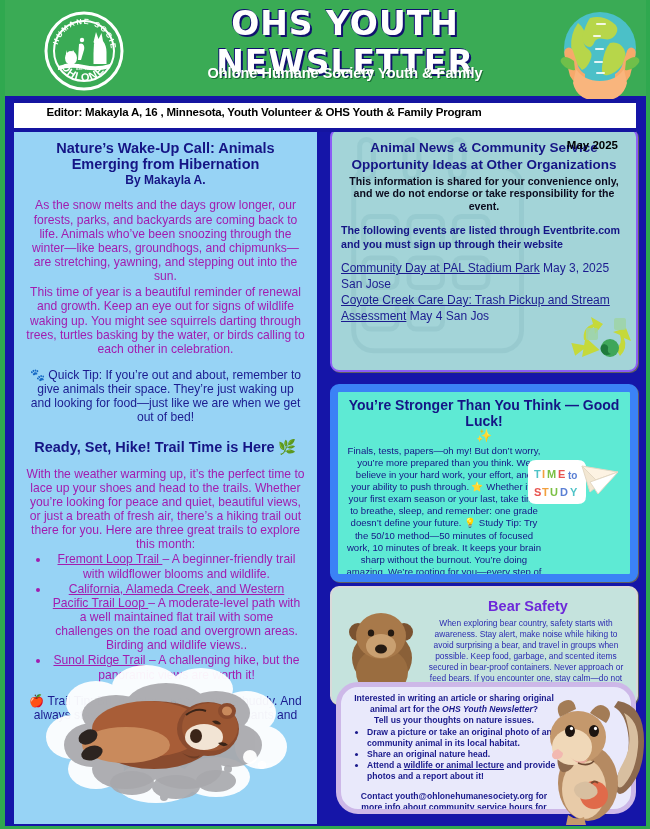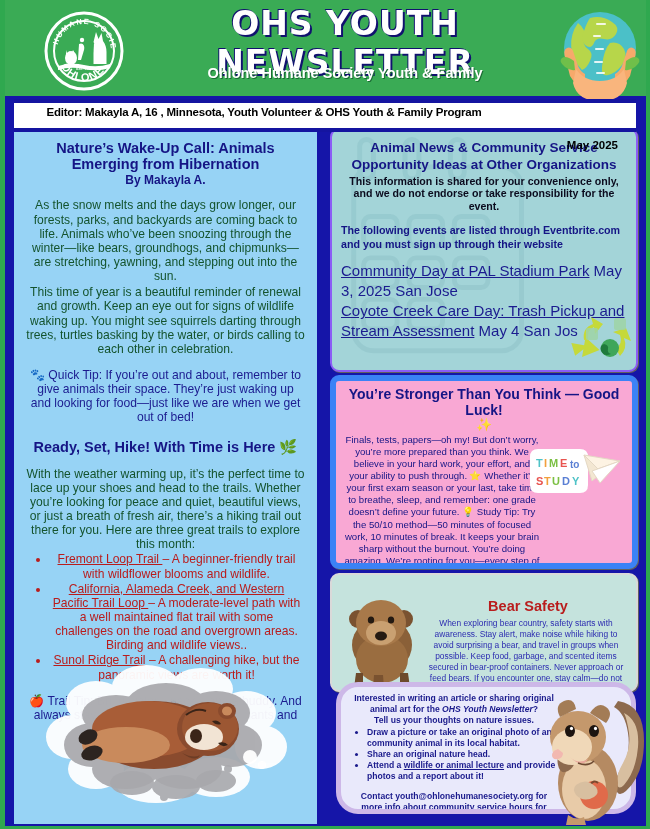--- a/index.html
+++ b/index.html
@@ -42,28 +42,28 @@
 
   
   .leftcol{position:absolute;left:14px;top:128px;width:303px;height:692px;background:#97d3f5;
     border-top:4px solid #c2410c;z-index:8;overflow:hidden;}
   .lc-pad{padding:5px 10px 0 10px;}
   h2.art-title{margin:3px 0 0 0;text-align:center;font-family:"Liberation Sans",sans-serif;
     font-weight:bold;font-size:14.5px;color:#151585;line-height:1.12;}
   .byline{text-align:center;font-family:"Liberation Sans",sans-serif;font-size:12px;
     font-weight:bold;color:#151585;margin-top:1px;}
   .body-p{text-align:center;font-family:"Liberation Sans",sans-serif;font-size:12.1px;
-    color:#14532d;line-height:1.17;margin:11px 2px 0 2px;}
+    color:#a21caf;line-height:1.17;margin:11px 2px 0 2px;}
   .body-p.tight{margin-top:2px;}
   .tipline{text-align:center;font-family:"Liberation Sans",sans-serif;font-size:12.1px;
     color:#1b1b8f;line-height:1.17;margin:12px 2px 0 2px;}
   h2.sec2{margin:14px 0 0 0;text-align:center;font-family:"Liberation Sans",sans-serif;
     font-weight:bold;font-size:14.5px;color:#151585;}
   ul.trails{margin:0;padding:0 4px 0 26px;list-style:disc;}
-  ul.trails li{font-family:"Liberation Sans",sans-serif;font-size:12.1px;color:#b91c1c;
+  ul.trails li{font-family:"Liberation Sans",sans-serif;font-size:12.1px;color:#a21caf;
     line-height:1.17;text-align:center;margin-top:1px;}
   ul.trails li u{text-decoration:underline;}
   .trailtip{text-align:center;font-family:"Liberation Sans",sans-serif;font-size:12.1px;
     color:#1b1b8f;line-height:1.17;margin:12px 2px 0 2px;}
 
   .sleepbear{position:absolute;left:22px;top:525px;width:258px;height:150px;}
 
   
   .rightcol{position:absolute;left:330px;top:128px;width:308px;z-index:8;}
 
@@ -71,38 +71,38 @@
   .panel-news{background:#a3d4d8;border:2px solid #8b5cf6;box-shadow:1px 1px 0 #5f5f5f;
     height:240px;}
   .news-wm{position:absolute;left:0;top:0;width:100%;height:100%;opacity:.30;}
   .news-inner{position:relative;padding:6px 9px 0 9px;}
   h2.news-title{margin:3px 0 0 0;text-align:center;font-family:"Liberation Sans",sans-serif;
     font-weight:bold;font-size:13.5px;color:#151585;line-height:1.28;}
   .news-note{margin:1px 0 0 0;text-align:center;font-family:"Liberation Sans",sans-serif;
     font-weight:bold;font-size:10.6px;color:#0b0b1e;line-height:1.2;}
   .news-lead{margin:11px 0 0 0;text-align:left;font-family:"Liberation Sans",sans-serif;
     font-weight:bold;font-size:10.7px;color:#151585;line-height:1.3;}
-  .news-link{margin:10px 0 0 0;font-family:"Liberation Sans",sans-serif;font-size:15px;
+  .news-link{margin:10px 0 0 0;font-family:"Liberation Sans",sans-serif;font-size:12px;
     color:#1b1b8f;line-height:1.32;}
   .news-link a{color:#1b1b8f;text-decoration:underline;}
   .recycle{position:absolute;right:4px;bottom:2px;width:64px;height:56px;}
 
-  .panel-strong{margin-top:3px;background:#f9a8d4;border:6px solid #3b82f6;
+  .panel-strong{margin-top:12px;background:#5eead4;border:8px solid #3b82f6;
     box-shadow:1px 1px 0 #5f5f5f;height:182px;}
   h2.strong-title{margin:5px 0 0 0;text-align:center;font-family:"Liberation Sans",sans-serif;
     font-weight:bold;font-size:14px;color:#151585;}
   .spark{display:block;text-align:center;font-size:13px;line-height:10px;margin-top:2px;}
   .strong-body{width:196px;margin:4px 0 0 8px;text-align:center;
     font-family:"Liberation Sans",sans-serif;font-size:9.6px;color:#151585;line-height:1.26;}
   .study-sticker{position:absolute;right:8px;top:62px;width:96px;height:56px;}
 
   .panel-bear{margin-top:4px;background:#c5e3dd;border:2px solid #d9d9d9;
     box-shadow:1px 1px 0 #5f5f5f;height:115px;}
-  h2.bear-title{margin:23px 0 0 88px;text-align:center;font-family:"Liberation Sans",sans-serif;
-    font-weight:bold;font-size:14.5px;color:#b91c1c;}
+  h2.bear-title{margin:10px 0 0 88px;text-align:center;font-family:"Liberation Sans",sans-serif;
+    font-weight:bold;font-size:14.5px;color:#6d28d9;}
   .bear-body{width:198px;margin:4px 0 0 95px;text-align:center;
     font-family:"Liberation Sans",sans-serif;font-size:8.4px;color:#2b2bb0;line-height:1.3;}
   .standbear{position:absolute;left:2px;top:14px;width:96px;height:100px;}
 
   
   .callout{position:absolute;left:336px;top:682px;width:290px;height:122px;
     background:#e9e9fb;border:5px solid #cdb8e8;border-radius:22px;z-index:9;overflow:hidden;}
   .callout-inner{padding:6px 8px 0 10px;width:206px;}
   .co-lead{font-family:"Liberation Sans",sans-serif;font-weight:bold;font-size:8.6px;
     color:#1a1a8c;line-height:1.28;text-align:center;margin:0;}
@@ -194,21 +194,21 @@
 
       <p class="body-p">As the snow melts and the days grow longer, our forests, parks, and backyards are coming back to life. Animals who’ve been snoozing through the winter—like bears, groundhogs, and chipmunks—are stretching, yawning, and stepping out into the sun.</p>
       <p class="body-p tight">This time of year is a beautiful reminder of renewal and growth. Keep an eye out for signs of wildlife waking up. You might see squirrels darting through trees, turtles basking by the water, or birds calling to each other in celebration.</p>
 
       <p class="tipline">
         <span>🐾</span>
         <span>Quick Tip: If you’re out and about, remember to give animals their space. They’re just waking up and looking for food—just like we are when we get out of bed!</span>
       </p>
 
       <h2 class="sec2">
-        <span>Ready, Set, Hike! With Time is Here</span>
+        <span>Ready, Set, Hike! Trail Time is Here</span>
         <span>🌿</span>
       </h2>
 
       <p class="body-p">With the weather warming up, it’s the perfect time to lace up your shoes and head to the trails. Whether you’re looking for peace and quiet, beautiful views, or just a breath of fresh air, there’s a hiking trail out there for you. Here are three great trails to explore this month:</p>
 
       <ul class="trails">
         <li>
           <u>Fremont Loop Trail </u><span>– A beginner-friendly trail with wildflower blooms and wildlife.</span>
         </li>
         <li>

